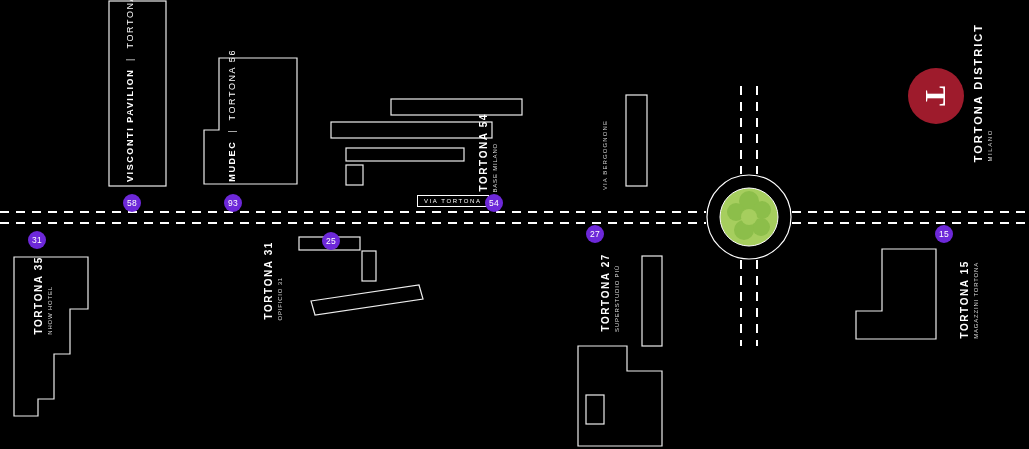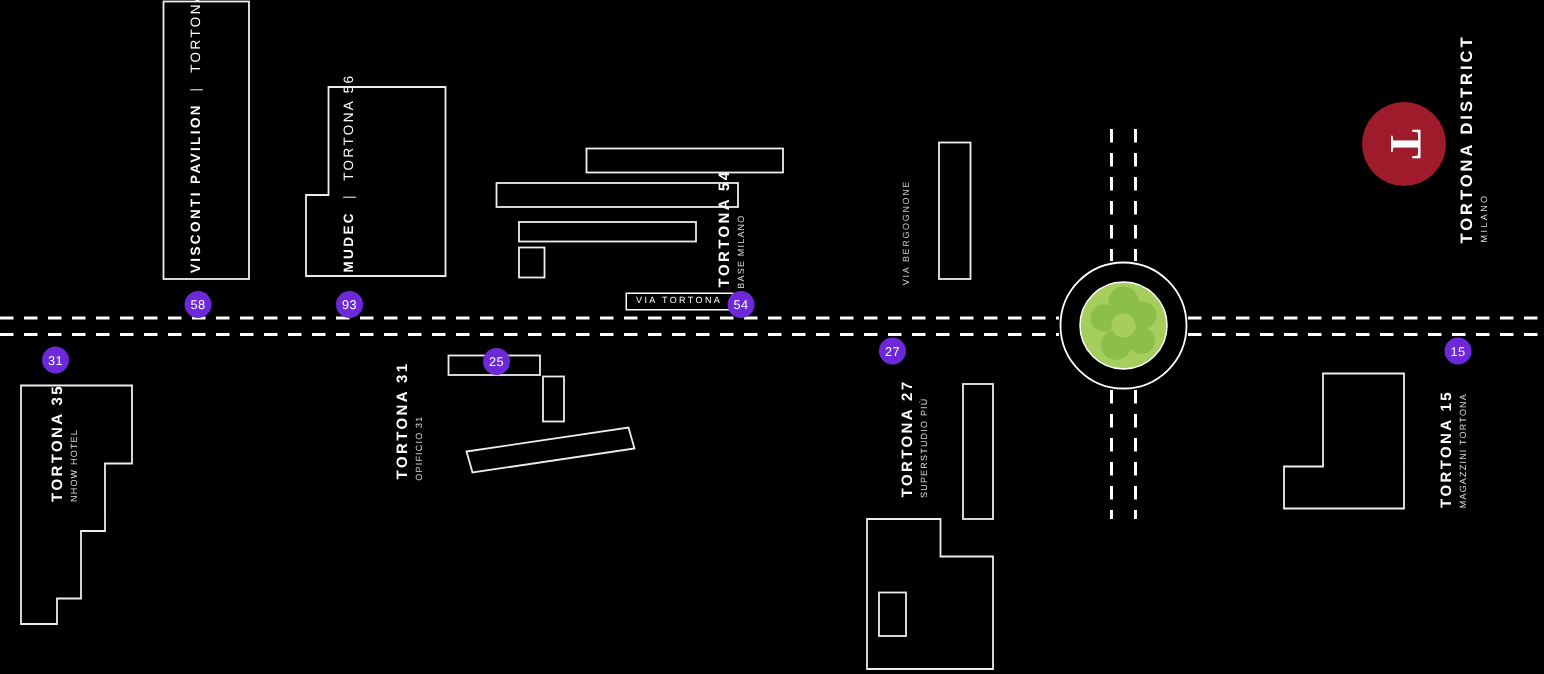--- a/index.html
+++ b/index.html
@@ -180,21 +180,21 @@
     <span class="vtext title">TORTONA 15</span>
     <span class="vtext subtitle">MAGAZZINI TORTONA</span>
   </div>
 
   <div class="marker" style="left:123px; top:194px;">58</div>
   <div class="marker" style="left:224px; top:194px;">93</div>
   <div class="marker" style="left:485px; top:194px;">54</div>
   <div class="marker" style="left:28px;  top:231px;">31</div>
   <div class="marker" style="left:322px; top:232px;">25</div>
   <div class="marker" style="left:586px; top:225px;">27</div>
-  <div class="marker" style="left:935px; top:225px;margin-left:28px;">15</div>
+  <div class="marker" style="left:935px; top:225px;">15</div>
 
   <div class="logo">
     <div class="logo-circle">
       <span class="logo-t">T</span>
     </div>
     <div class="logo-textcol">
       <span class="vtext logo-title">TORTONA DISTRICT</span>
       <span class="vtext logo-sub">MILANO</span>
     </div>
   </div>

